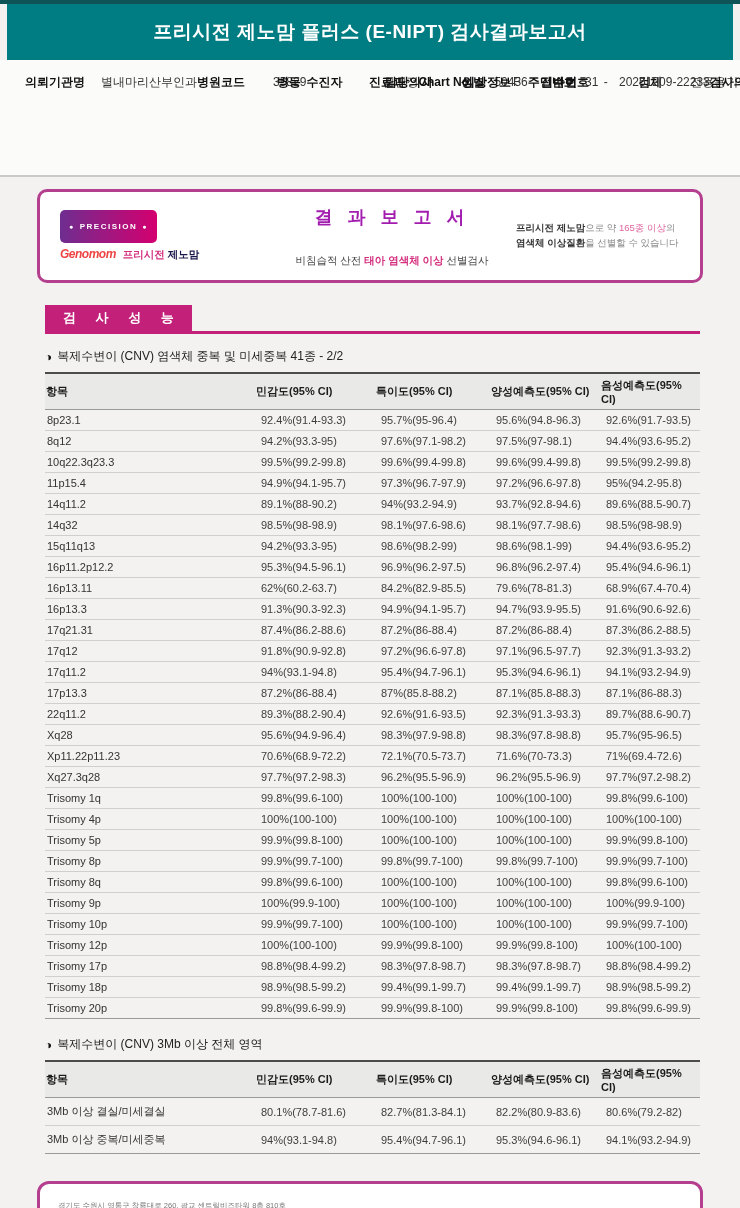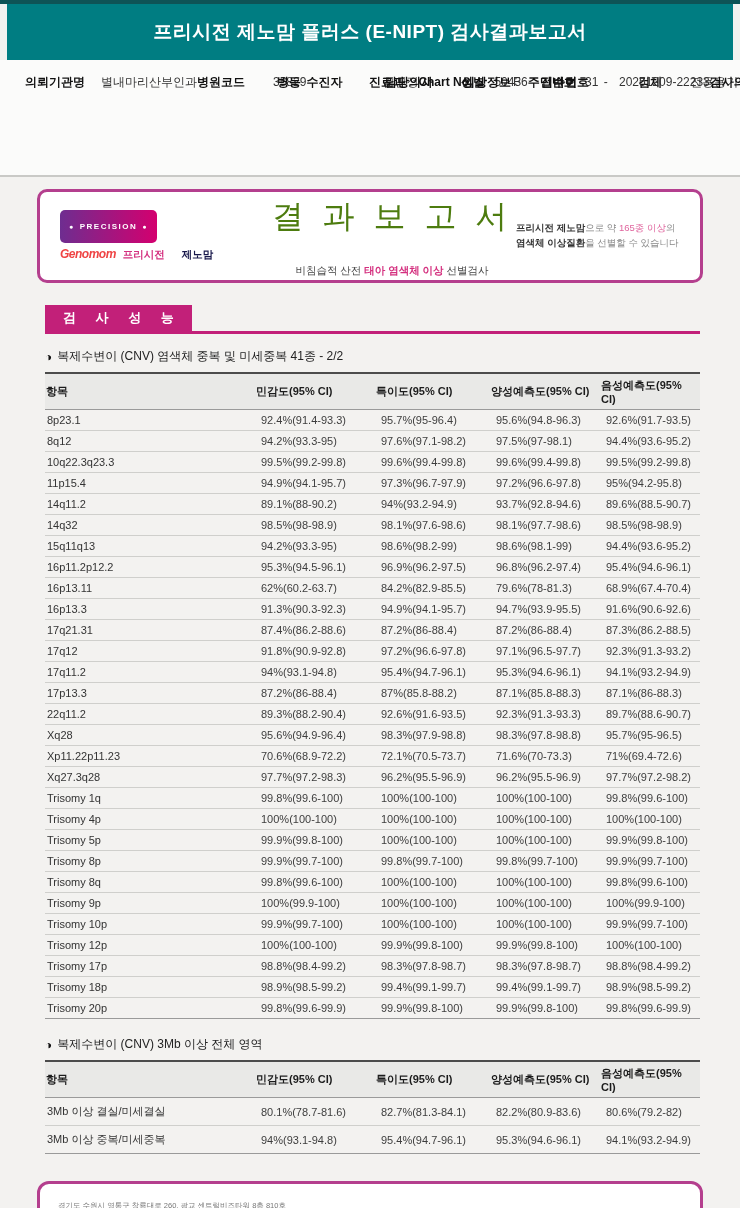--- a/index.html
+++ b/index.html
@@ -42,23 +42,23 @@
     display:inline-flex; align-items:center; gap:5px;
     background:linear-gradient(90deg,#6e2d90,#d4006f);
     color:#fff; font-size:8px; font-weight:bold; letter-spacing:1.5px;
     border-radius:5px; padding:12px 9px; margin-bottom:4px;
   }
   .badge-pill .dot { font-size:7px; line-height:1; }
   .brand-line { display:flex; align-items:baseline; gap:7px; }
   .brand-name { font-size:12px; font-weight:bold; color:#ef4444; letter-spacing:-0.5px;font-style:italic; }
   .brand-sub { font-size:10.5px; font-weight:bold; }
   .brand-sub .m { color:#d4307f; }
-  .brand-sub .d { color:#17174a;margin-left:14px; }
+  .brand-sub .d { color:#17174a; }
   .banner-center { flex:1; text-align:center; }
-  .banner-center .big-title { font-size:32px; font-weight:normal; color:#4d7c0f; letter-spacing:5px; }
+  .banner-center .big-title { font-size:18px; font-weight:bold; color:#a21caf; letter-spacing:5px; }
   .banner-center .sub { font-size:10.5px; color:#444; margin-top:25px; }
   .banner-center .sub .accent { color:#d4307f; font-weight:bold; }
   .banner-right { width:168px; font-size:9.5px; color:#8a8a8a; line-height:1.55; }
   .banner-right .b { color:#333; font-weight:bold; }
   .banner-right .accent { color:#e0659e; }
   
   .section-bar { margin:22px 40px 0 45px; border-bottom:3px solid #c22079; }
   .section-badge {
     display:inline-block; background:#c22079; color:#fff; font-size:13px; font-weight:bold;
     letter-spacing:8px; padding:4px 10px 4px 18px; vertical-align:bottom;

